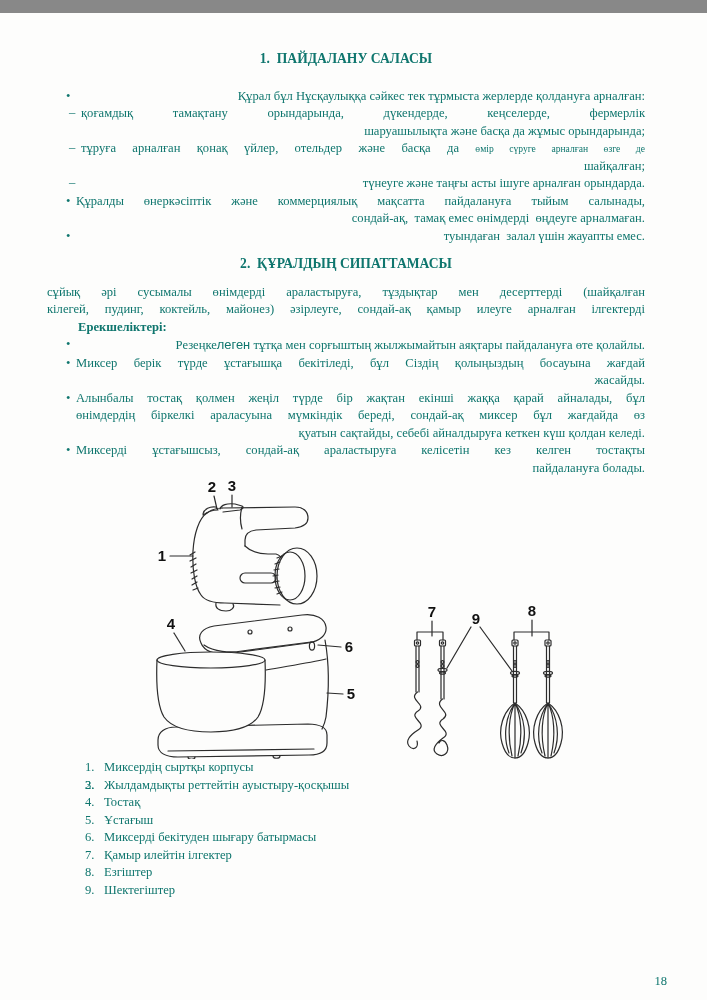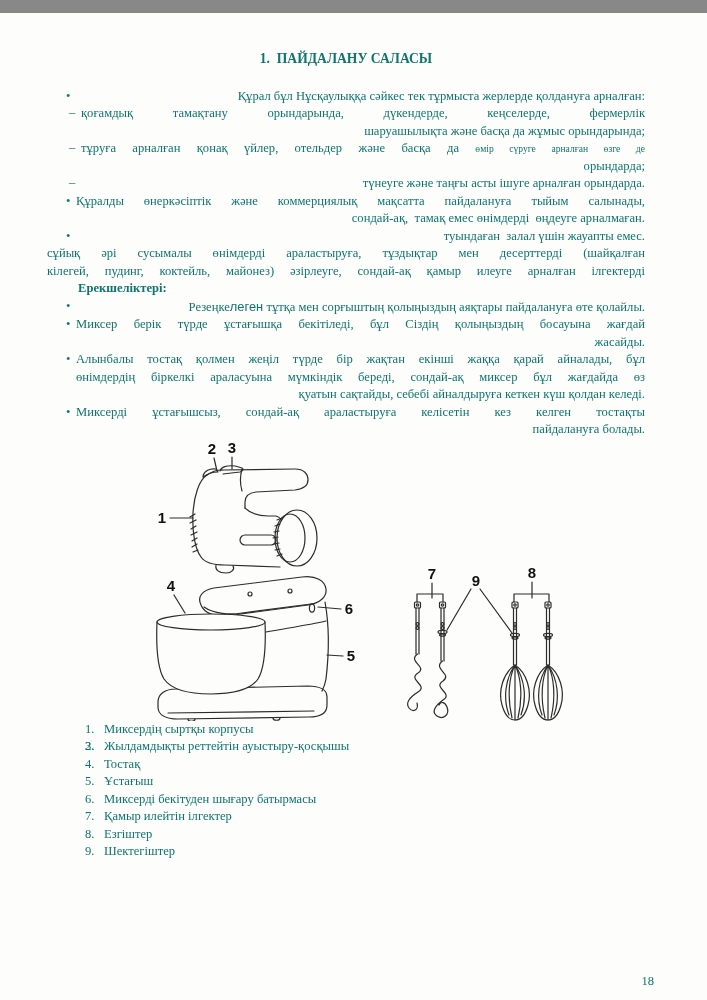--- a/index.html
+++ b/index.html
@@ -29,21 +29,21 @@
   .para-first{padding-left:40px;}
   .feat-label{font-weight:bold;padding-left:31px;}
   .diagram{display:block;margin-left:43px;}
   .num{
     font-family:"Liberation Sans","DejaVu Sans",sans-serif;
     font-weight:bold;font-size:15px;fill:#111;text-anchor:middle;
   }
   .pl{margin:0;}
   .pli{position:relative;padding-left:57px;}
   .pli > .pln{position:absolute;left:38px;top:0;}
-  .footer{position:absolute;top:960px;right:53px;font-size:12.6px;}
+  .footer{position:absolute;top:960px;right:40px;font-size:12.6px;}
 </style>
 </head>
 <body>
 
 <div class="page">
   <div class="content">
 
     <div class="heading h1">1.&nbsp;&nbsp;ПАЙДАЛАНУ САЛАСЫ</div>
 
     <div class="li">
@@ -53,50 +53,51 @@
 
     <div class="li sub">
       <span class="mk">–</span>
       <div class="ln j">қоғамдық тамақтану орындарында, дүкендерде, кеңселерде, фермерлік</div>
       <div class="ln">шаруашылықта және басқа да жұмыс орындарында;</div>
     </div>
 
     <div class="li sub">
       <span class="mk">–</span>
       <div class="ln j"><span>тұруға арналған қонақ үйлер, отельдер және басқа да </span><span class="small">өмір сүруге арналған өзге де</span></div>
-      <div class="ln">орындарда;</div>
+      <div class="ln">шайқалған;</div>
     </div>
 
     <div class="li sub">
       <span class="mk">–</span>
       <div class="ln">түнеуге және таңғы асты ішуге арналған орындарда.</div>
     </div>
 
     <div class="li">
       <span class="mk">•</span>
       <div class="ln j">Құралды өнеркәсіптік және коммерциялық мақсатта пайдалануға тыйым салынады,</div>
       <div class="ln">сондай-ақ,&nbsp; тамақ емес өнімдерді&nbsp; өңдеуге арналмаған.</div>
     </div>
 
     <div class="li">
       <span class="mk">•</span>
       <div class="ln">туындаған&nbsp; залал үшін жауапты емес.</div>
     </div>
 
+    <div class="heading h2">2.&nbsp;&nbsp;ҚҰРАЛДЫҢ СИПАТТАМАСЫ</div>
 
     <div>
       <div class="ln j">сұйық әрі сусымалы өнімдерді араластыруға, тұздықтар мен десерттерді (шайқалған</div>
       <div class="ln j">кілегей, пудинг, коктейль, майонез) әзірлеуге, сондай-ақ қамыр илеуге арналған ілгектерді</div>
     </div>
 
     <div class="feat-label">Ерекшеліктері:</div>
 
     <div class="li">
       <span class="mk">•</span>
-      <div class="ln"><span>Резеңке</span><span class="alt">леген</span><span> тұтқа мен сорғыштың қолыңыздың аяқтары пайдалануға өте қолайлы.</span></div>
+      <div class="ln"><span>Резеңке</span><span class="alt">леген</span><span> тұтқа мен сорғыштың жылжымайтын аяқтары пайдалануға өте қолайлы.</span></div>
     </div>
 
     <div class="li">
       <span class="mk">•</span>
       <div class="ln j">Миксер берік түрде ұстағышқа бекітіледі, бұл Сіздің қолыңыздың босауына жағдай</div>
       <div class="ln">жасайды.</div>
     </div>
 
     <div class="li">
       <span class="mk">•</span>

